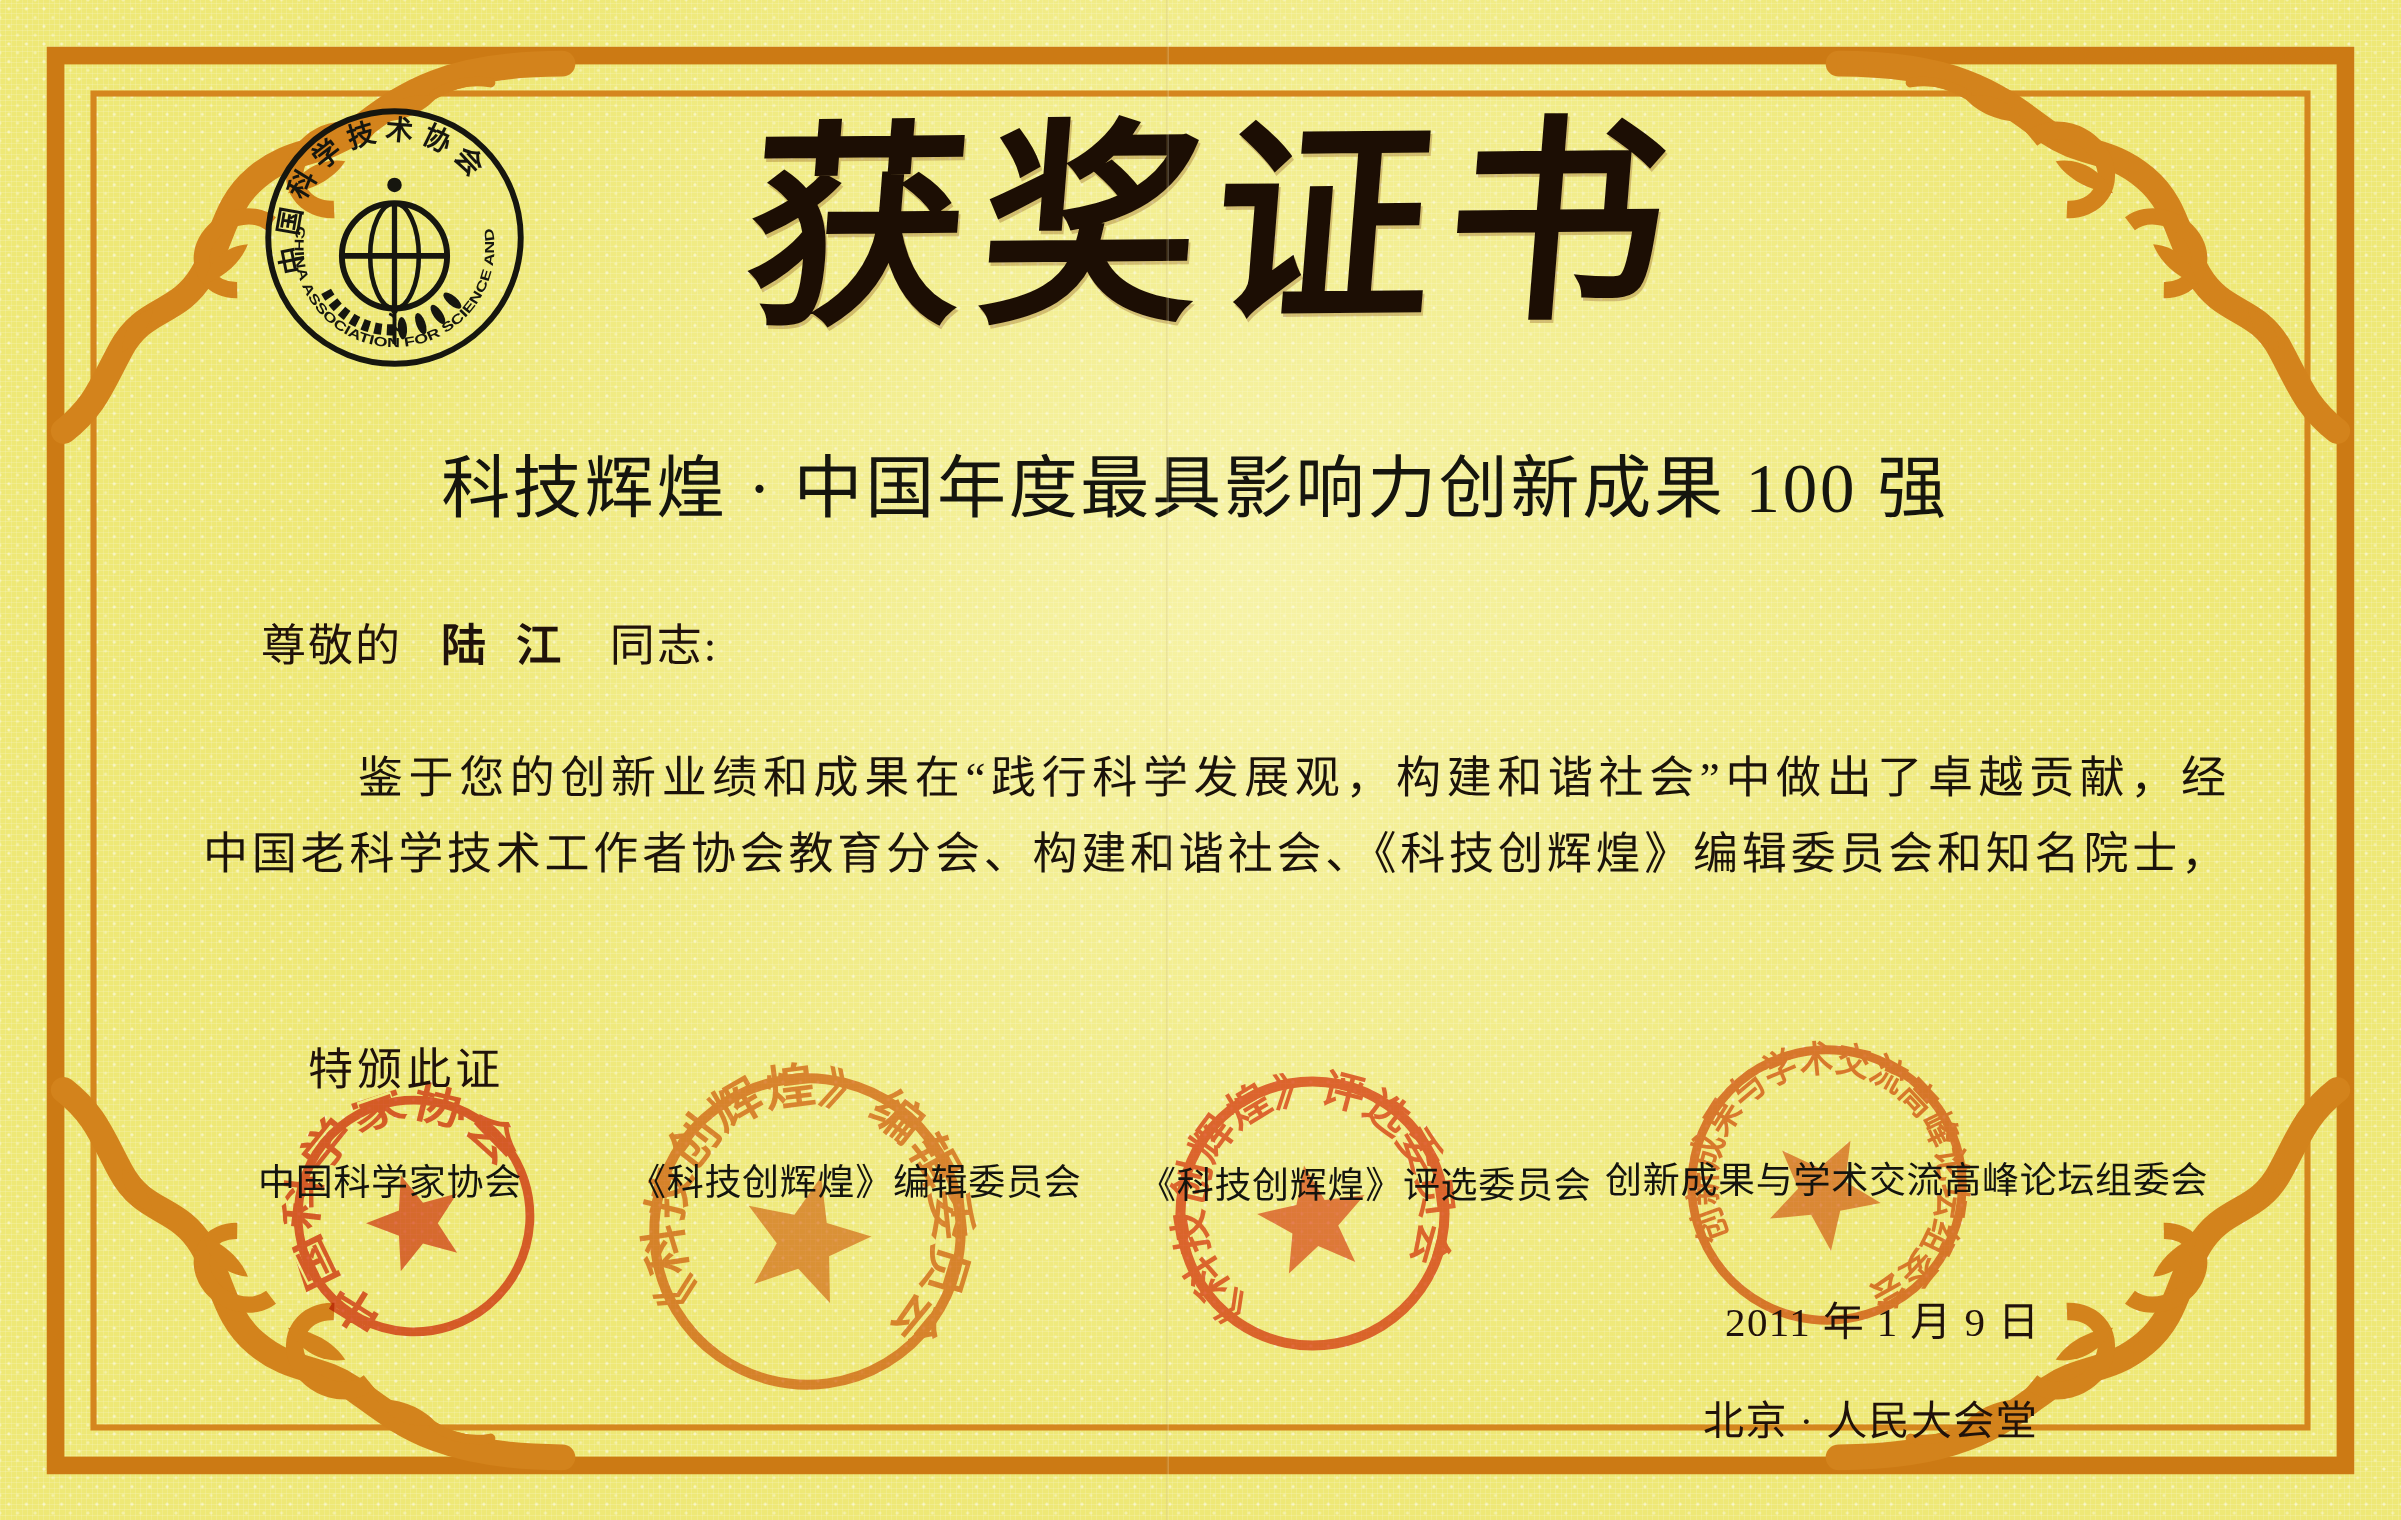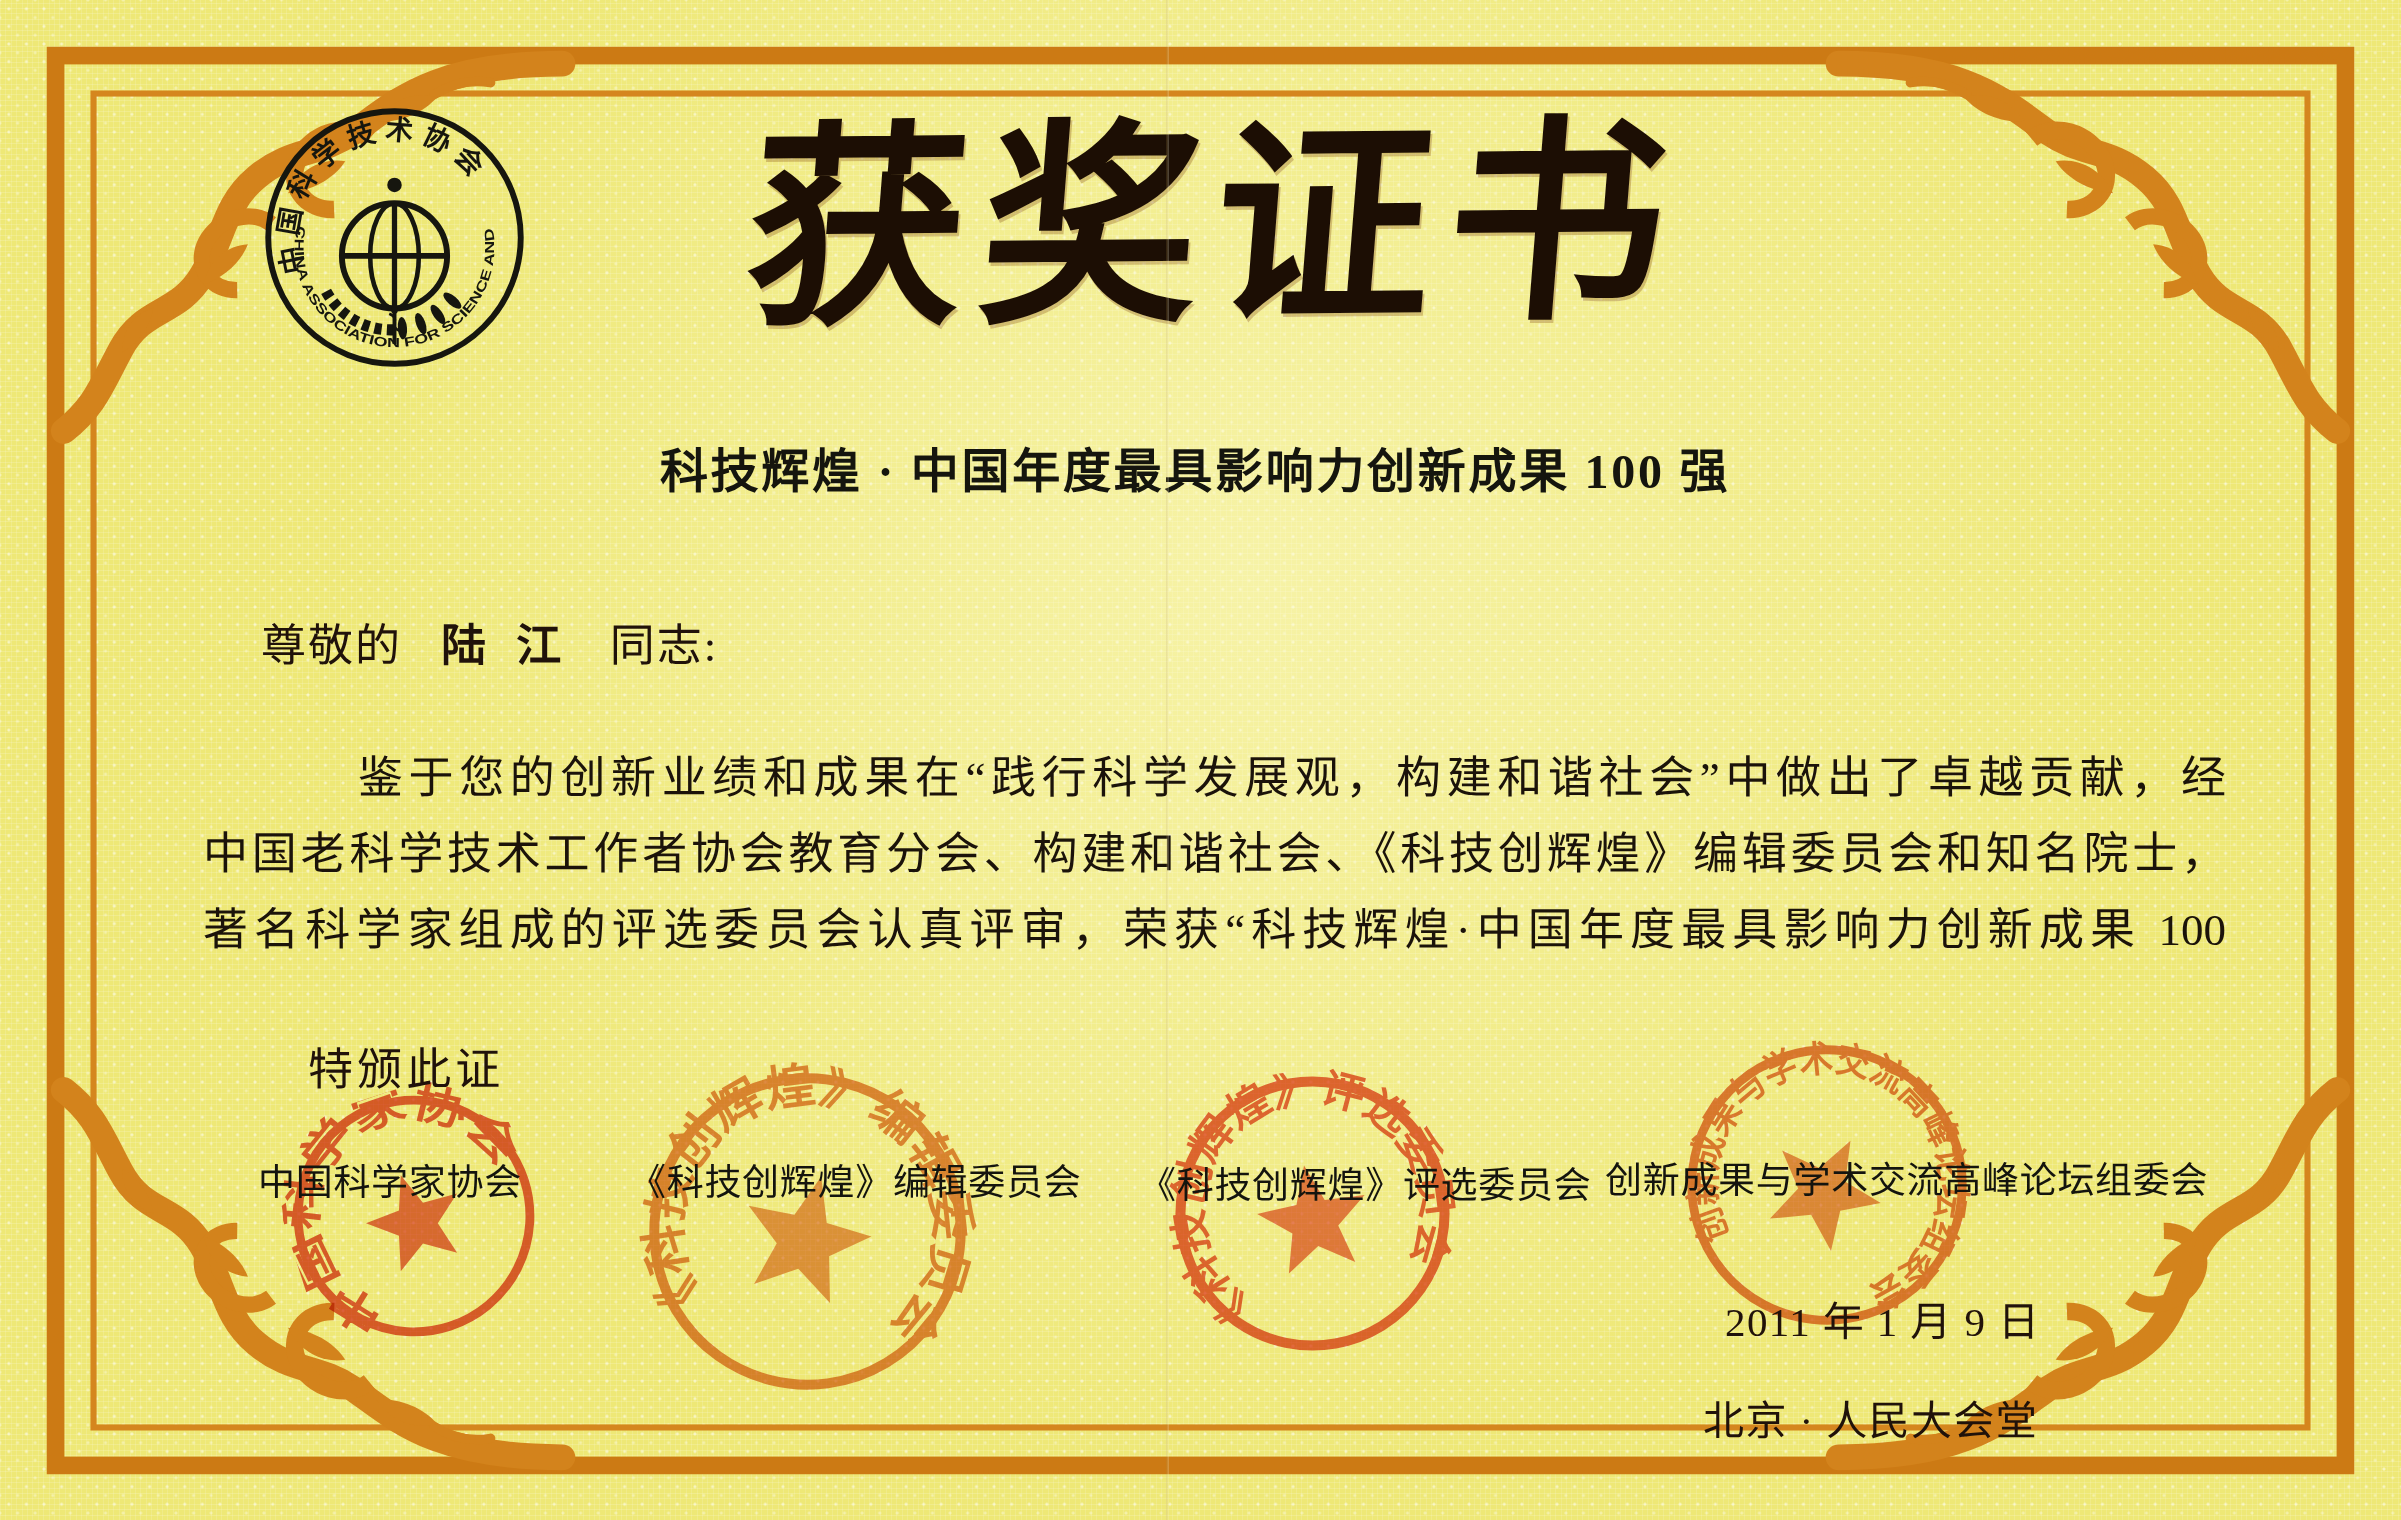--- a/index.html
+++ b/index.html
@@ -29,21 +29,21 @@
   .title{
     left:685px;top:87px;width:1057px;height:312px;z-index:3;
     font-size:218px;line-height:1.3;font-weight:bold;
     text-align:center;letter-spacing:15px;color:#1c0e04;
     transform:skewX(-5deg) rotate(-0.5deg);
     text-shadow:2px 3.4px 0 rgba(122,62,8,0.28);
     white-space:nowrap;
   }
   .subtitle{
     left:0;top:432px;width:2390px;z-index:3;
-    font-size:48px;font-weight:bold;letter-spacing:2.7px;
+    font-size:69px;font-weight:normal;letter-spacing:2.7px;
     text-align:center;color:#15150e;white-space:nowrap;
   }
   .salutation{
     left:261px;top:609px;z-index:3;
     font-size:45px;letter-spacing:2px;white-space:nowrap;
   }
   .salutation .recipient{font-weight:bold;margin:4px 39px;letter-spacing:9.5px;}
   .body-block{
     left:203px;top:740px;width:2023px;z-index:3;
     font-size:45px;line-height:76px;color:#1b130a;
@@ -136,21 +136,20 @@
   <div class="abs title">获奖证书</div>
   <div class="abs subtitle">科技辉煌 · 中国年度最具影响力创新成果 100 强</div>
 
   <div class="abs salutation">
     <span>尊敬的</span><span class="recipient">陆 江</span><span>同志:</span>
   </div>
 
   <div class="abs body-block">
     <span class="body-line stretch indent">鉴于您的创新业绩和成果在“践行科学发展观，构建和谐社会”中做出了卓越贡献，经</span>
     <span class="body-line stretch">中国老科学技术工作者协会教育分会、构建和谐社会、《科技创辉煌》编辑委员会和知名院士，</span>
-    <span class="body-line stretch">著名科学家组成的评选委员会认真评审，荣获“科技辉煌·中国年度最具影响力创新成果 100</span>
   </div>
   <div class="abs closing">特颁此证</div>
 
   <svg class="abs seal s1" viewBox="0 0 200 200">
     <defs>
         <path id="arc1" d="M 58,162 A 76,76 0 1 1 142,162" fill="none"></path>
       </defs>
     <circle cx="100" cy="100" r="92" fill="none" stroke="#dd4227" stroke-width="7"></circle>
     <polygon points="100,66 110,92.2 138,93.6 116.2,111.3 123.5,138.4 100,123 76.5,138.4 83.8,111.3 62,93.6 90,92.2" fill="#dd4227" opacity="0.9"></polygon>
     <text font-size="34" fill="#dd4227" font-weight="bold">

